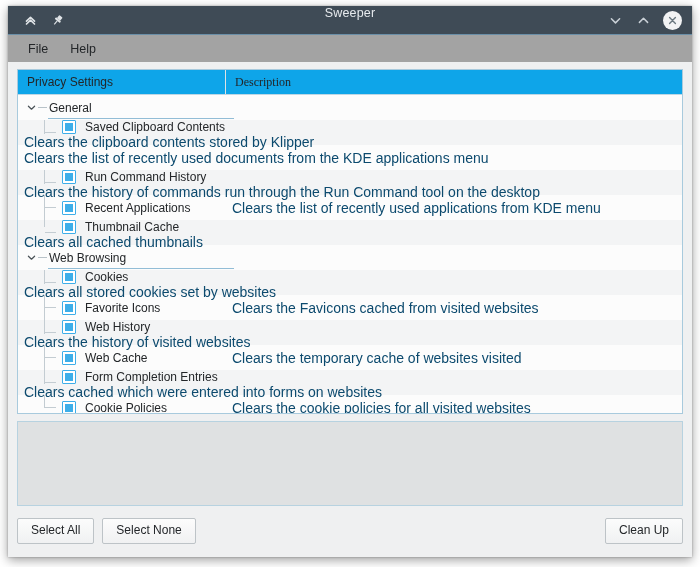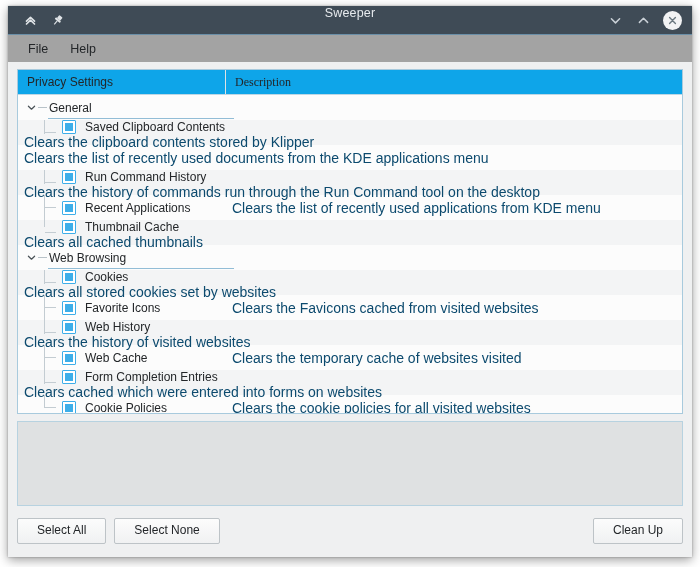--- a/index.html
+++ b/index.html
@@ -274,21 +274,21 @@
     gap: 8px;
     margin-top: 1px;
   }
   .btn {
     font-family: "Liberation Sans", sans-serif;
     font-size: 12px;
     color: #232629;
     background: linear-gradient(#fcfcfc, #f0f1f2);
     border: 1px solid #bdc3c7;
     border-radius: 2px;
-    padding: 5px 19px;
+    padding: 5px 13px;
     cursor: default;
     line-height: 1.1;
   }
   .spacer { flex: 1; }
 </style>
 </head>
 <body>
 
 <div id="app-window">
 

